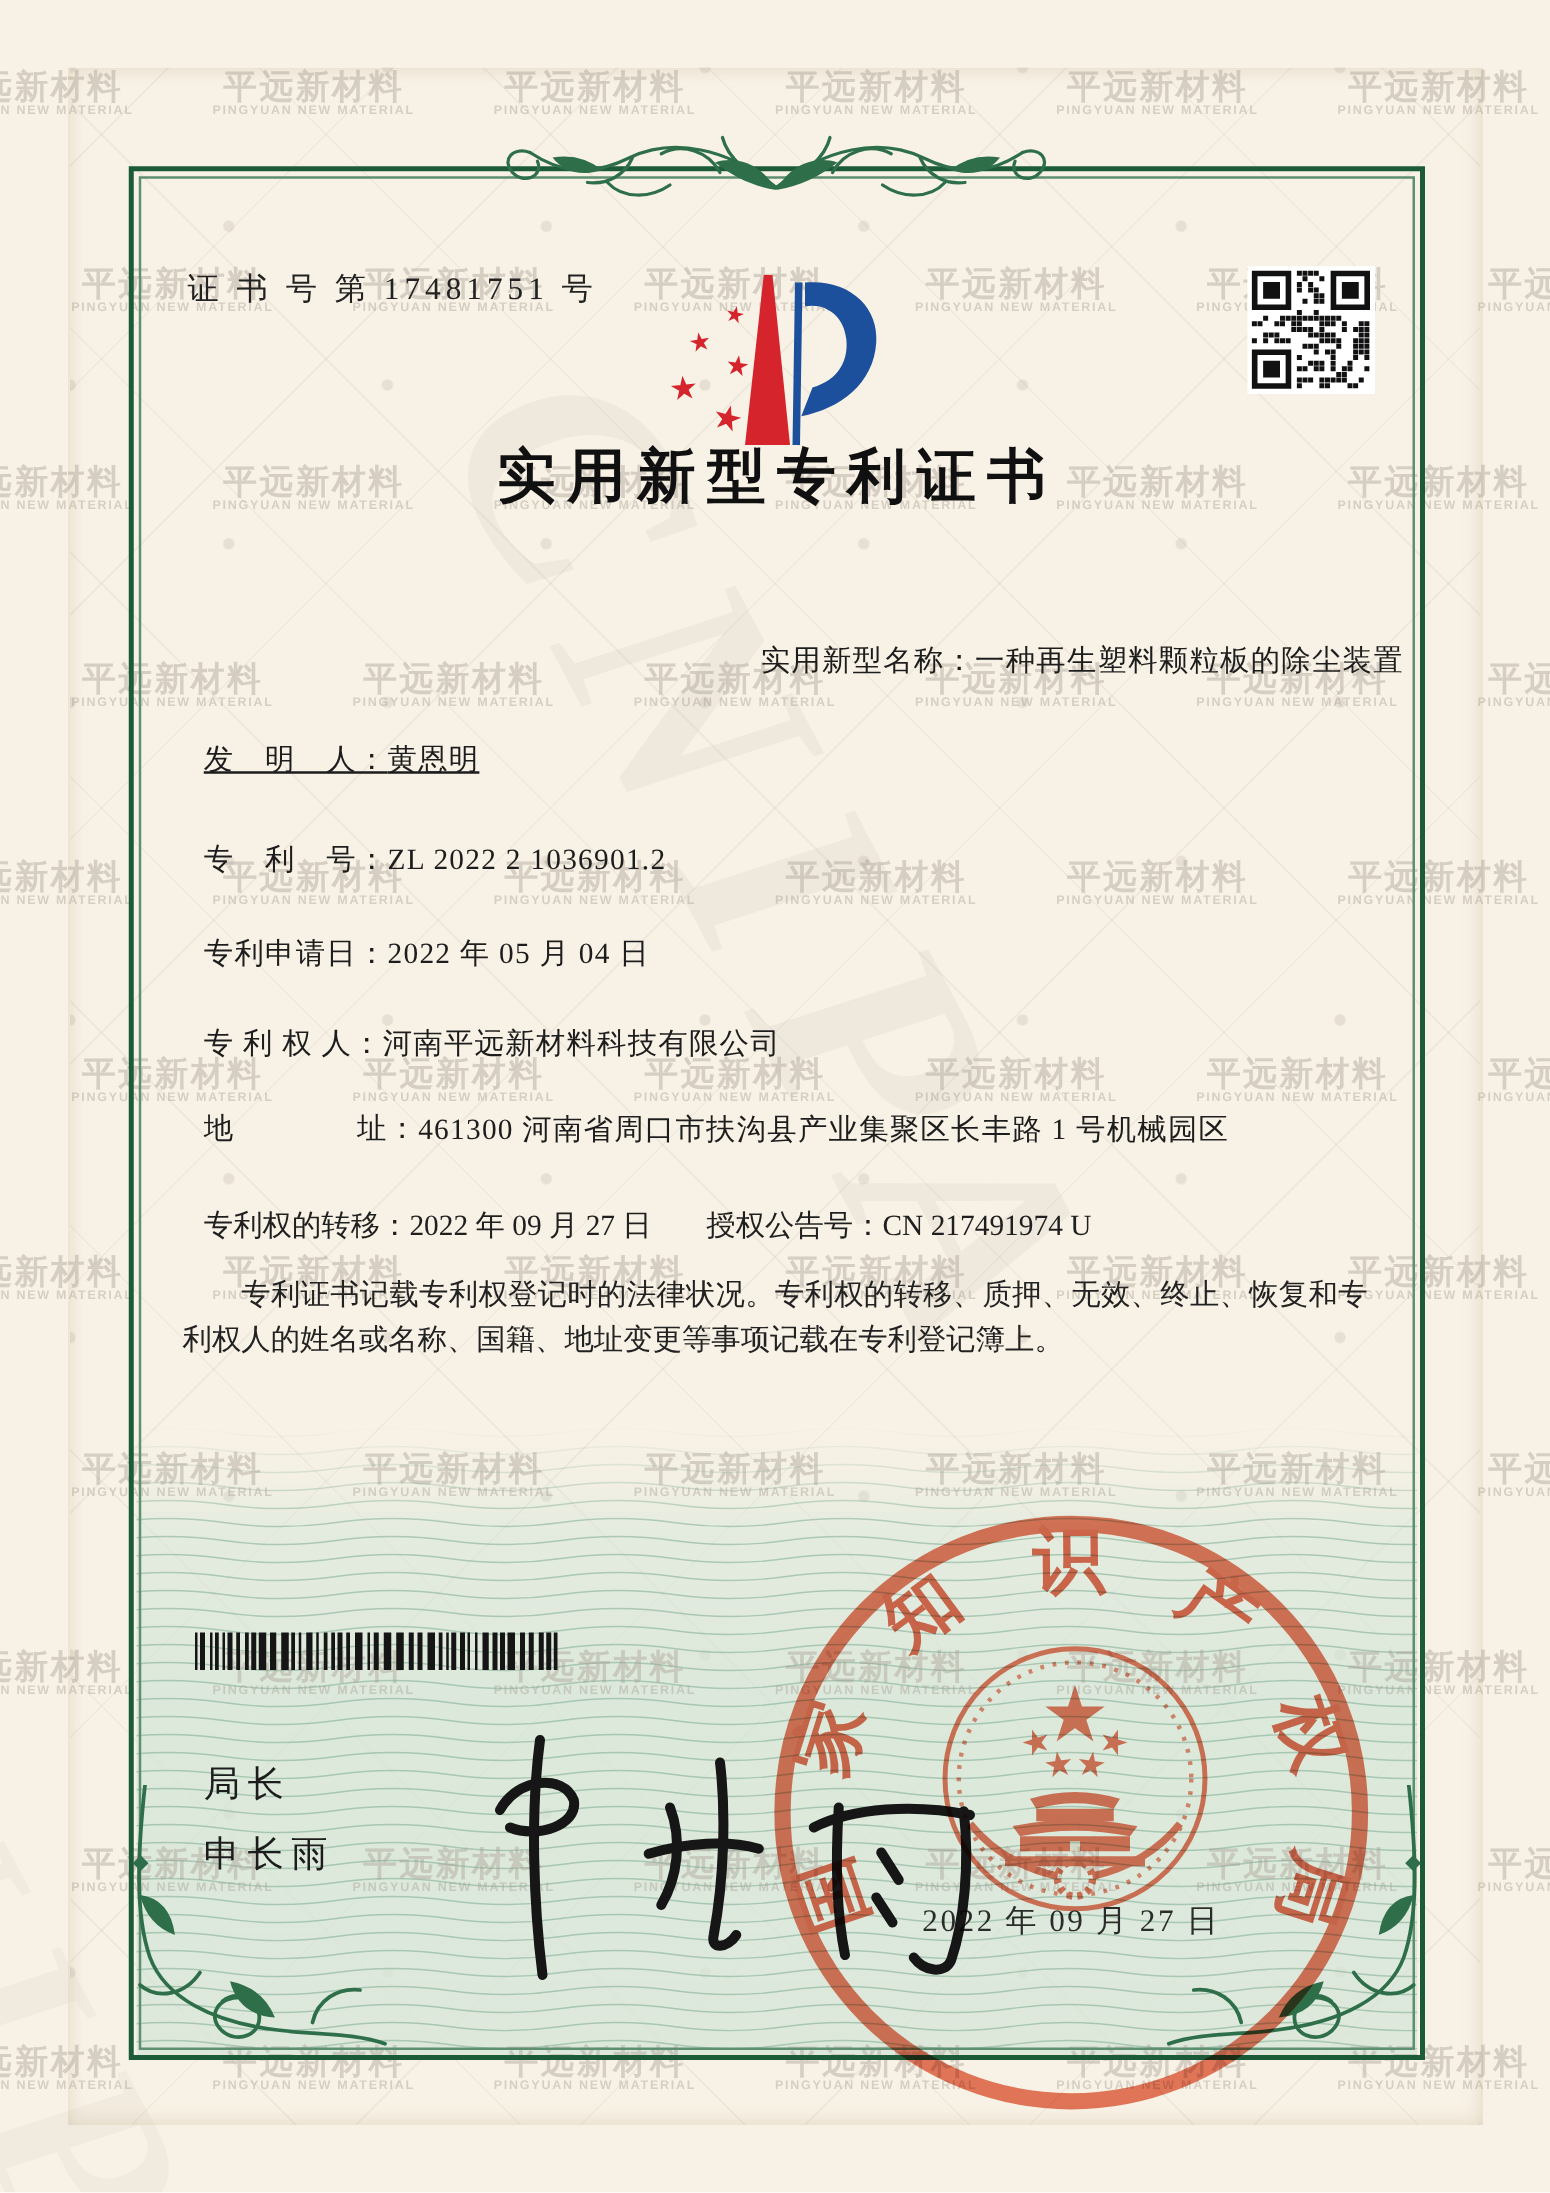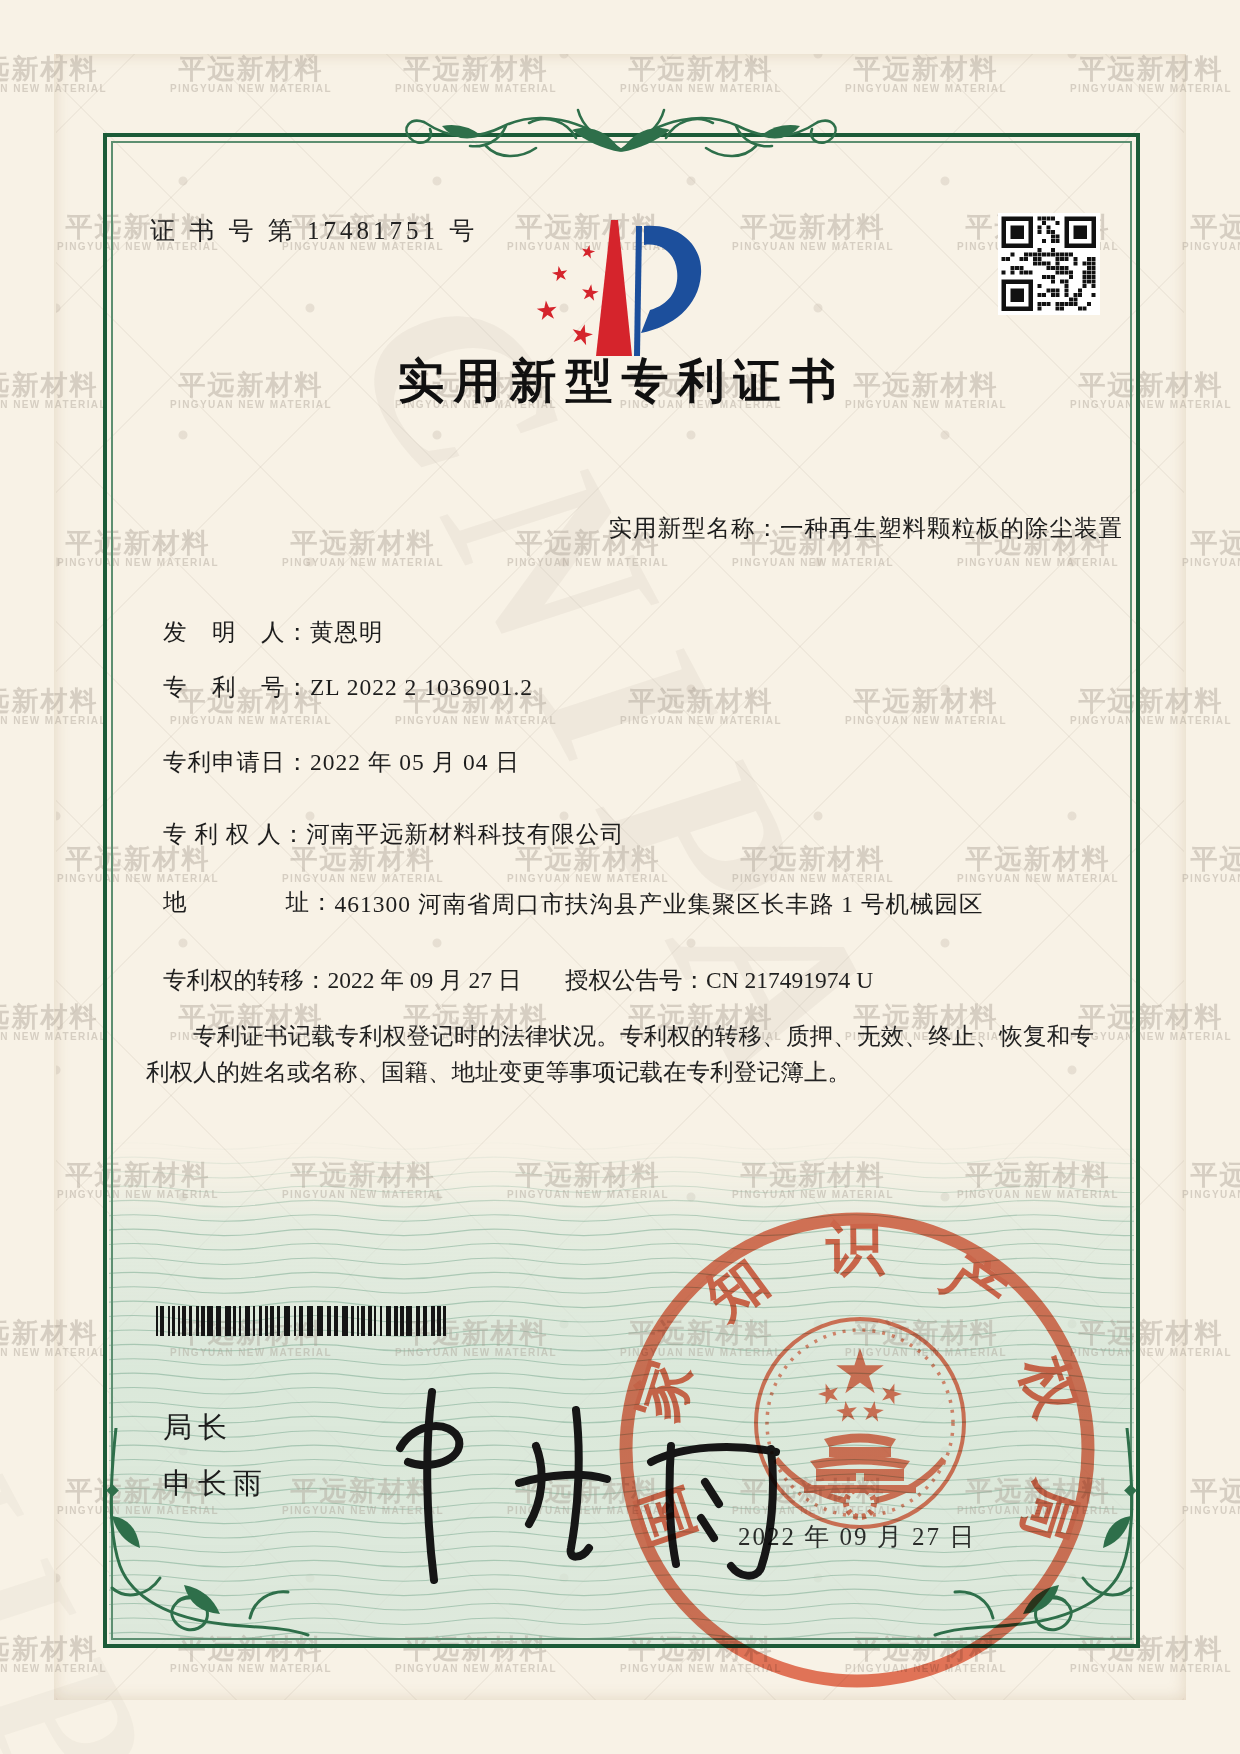--- a/index.html
+++ b/index.html
@@ -478,21 +478,21 @@
   <svg class="abs qr" width="102" height="102" viewBox="0 0 102 102">
     <rect width="102" height="102" fill="#ffffff"></rect>
     <path id="qr-finders" fill="#111" fill-rule="evenodd" d="M3.5 3.5h31.5v31.5h-31.5z M8 8h22.5v22.5h-22.5z M12.5 12.5h13.5v13.5h-13.5zM66.5 3.5h31.5v31.5h-31.5z M71 8h22.5v22.5h-22.5z M75.5 12.5h13.5v13.5h-13.5zM3.5 66.5h31.5v31.5h-31.5z M8 71h22.5v22.5h-22.5z M12.5 75.5h13.5v13.5h-13.5z"></path>
     <path id="qr-modules" fill="#111" d="M3.5 44h4v4h-4zM3.5 57.5h4v4h-4zM8 44h4v4h-4zM12.5 39.5h4v4h-4zM12.5 53h4v4h-4zM12.5 57.5h4v4h-4zM17 53h4v4h-4zM21.5 44h4v4h-4zM21.5 53h4v4h-4zM21.5 57.5h4v4h-4zM26 39.5h4v4h-4zM26 44h4v4h-4zM26 57.5h4v4h-4zM30.5 39.5h4v4h-4zM30.5 57.5h4v4h-4zM35 39.5h4v4h-4zM35 44h4v4h-4zM35 48.5h4v4h-4zM39.5 3.5h4v4h-4zM39.5 12.5h4v4h-4zM39.5 17h4v4h-4zM39.5 35h4v4h-4zM39.5 39.5h4v4h-4zM39.5 44h4v4h-4zM39.5 48.5h4v4h-4zM39.5 71h4v4h-4zM39.5 80h4v4h-4zM39.5 89h4v4h-4zM39.5 93.5h4v4h-4zM44 3.5h4v4h-4zM44 8h4v4h-4zM44 26h4v4h-4zM44 39.5h4v4h-4zM44 48.5h4v4h-4zM44 62h4v4h-4zM44 80h4v4h-4zM44 89h4v4h-4zM48.5 3.5h4v4h-4zM48.5 12.5h4v4h-4zM48.5 17h4v4h-4zM48.5 39.5h4v4h-4zM48.5 48.5h4v4h-4zM48.5 53h4v4h-4zM48.5 62h4v4h-4zM48.5 75.5h4v4h-4zM48.5 89h4v4h-4zM53 3.5h4v4h-4zM53 17h4v4h-4zM53 21.5h4v4h-4zM53 26h4v4h-4zM53 35h4v4h-4zM53 39.5h4v4h-4zM53 53h4v4h-4zM53 62h4v4h-4zM53 66.5h4v4h-4zM53 75.5h4v4h-4zM53 80h4v4h-4zM57.5 8h4v4h-4zM57.5 21.5h4v4h-4zM57.5 26h4v4h-4zM57.5 39.5h4v4h-4zM57.5 44h4v4h-4zM57.5 48.5h4v4h-4zM57.5 53h4v4h-4zM57.5 57.5h4v4h-4zM57.5 75.5h4v4h-4zM57.5 80h4v4h-4zM57.5 89h4v4h-4zM57.5 93.5h4v4h-4zM62 39.5h4v4h-4zM62 44h4v4h-4zM62 53h4v4h-4zM62 57.5h4v4h-4zM62 66.5h4v4h-4zM62 89h4v4h-4zM62 93.5h4v4h-4zM66.5 39.5h4v4h-4zM66.5 44h4v4h-4zM66.5 53h4v4h-4zM66.5 57.5h4v4h-4zM66.5 66.5h4v4h-4zM66.5 71h4v4h-4zM66.5 75.5h4v4h-4zM66.5 80h4v4h-4zM66.5 89h4v4h-4zM71 39.5h4v4h-4zM71 57.5h4v4h-4zM71 62h4v4h-4zM71 84.5h4v4h-4zM71 89h4v4h-4zM75.5 44h4v4h-4zM75.5 48.5h4v4h-4zM75.5 80h4v4h-4zM75.5 84.5h4v4h-4zM75.5 89h4v4h-4zM80 75.5h4v4h-4zM80 80h4v4h-4zM80 93.5h4v4h-4zM84.5 48.5h4v4h-4zM84.5 57.5h4v4h-4zM84.5 62h4v4h-4zM84.5 66.5h4v4h-4zM84.5 71h4v4h-4zM84.5 93.5h4v4h-4zM89 44h4v4h-4zM89 48.5h4v4h-4zM89 53h4v4h-4zM89 57.5h4v4h-4zM89 62h4v4h-4zM89 66.5h4v4h-4zM89 89h4v4h-4zM93.5 44h4v4h-4zM93.5 48.5h4v4h-4zM93.5 53h4v4h-4zM93.5 57.5h4v4h-4zM93.5 62h4v4h-4zM93.5 66.5h4v4h-4zM93.5 71h4v4h-4zM93.5 80h4v4h-4z"></path>
   </svg>
 
   <div class="abs title">实用新型专利证书</div>
 
   <div id="fields">
       <div class="abs field" style="top: 512px; text-align: right;"><span class="lbl">实用新型名称：</span><span class="val">一种再生塑料颗粒板的除尘装置</span></div>
-      <div class="abs field" style="top: 616px;"><span class="lbl">发　明　人：</span><span class="val">黄恩明</span></div>
+      <div class="abs field" style="top: 591px; text-decoration: underline;"><span class="lbl">发　明　人：</span><span class="val">黄恩明</span></div>
       <div class="abs field" style="top: 671px;"><span class="lbl">专　利　号：</span><span class="val">ZL 2022 2 1036901.2</span></div>
       <div class="abs field" style="top: 746px;"><span class="lbl">专利申请日：</span><span class="val">2022 年 05 月 04 日</span></div>
       <div class="abs field" style="top: 818px;"><span class="lbl">专 利 权 人：</span><span class="val">河南平远新材料科技有限公司</span></div>
       <div class="abs field" style="top: 886px;"><span class="lbl">地　　　　址：</span><span class="val addr">461300 河南省周口市扶沟县产业集聚区长丰路 1 号机械园区</span></div>
     </div>
 
   <div class="abs grant-row">
     <span class="lbl">专利权的转移：</span><span>2022 年 09 月 27 日</span>
     <span class="pair2"><span>授权公告号：</span><span>CN 217491974 U</span></span>
   </div>

